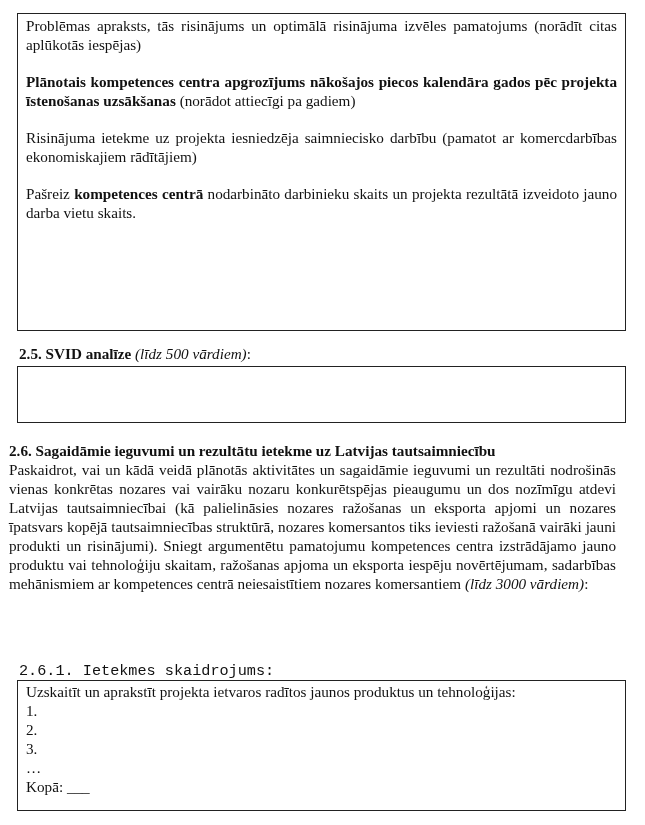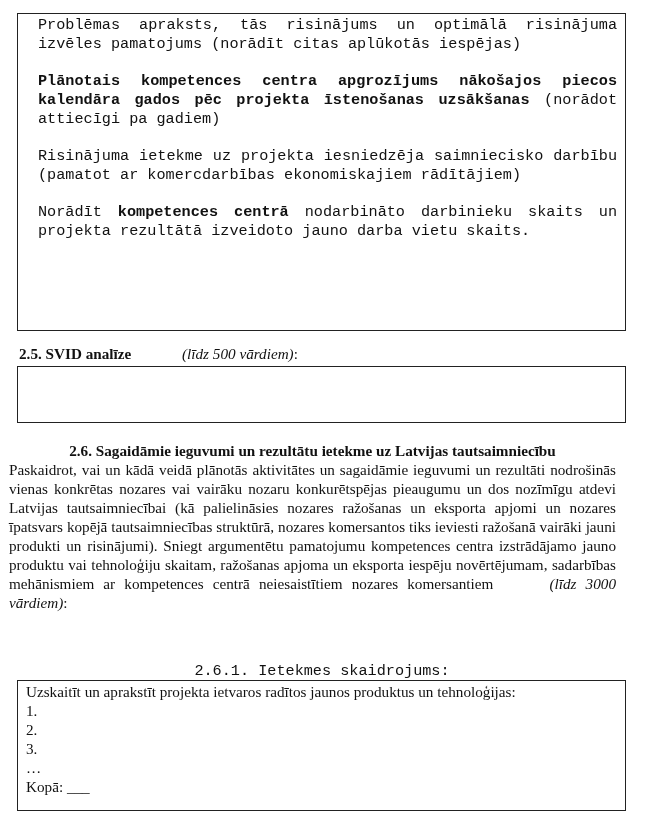--- a/index.html
+++ b/index.html
@@ -23,27 +23,26 @@
       width: 609px;
       border: 1.5px solid #222222;
       box-sizing: border-box;
     }
     #box-main {
       top: 13px;
       height: 318px;
       padding: 2px 8px 0 8px;
     }
     #box-main p {
-      margin: 0 0 18px 12px;
+      margin: 0 0 18px 0;
       text-align: justify;
-      font-family: Liberation Mono, monospace;
     }
     #box-main p:last-child { margin-bottom: 0; }
-    .b { font-weight: bold; text-align: center; }
-    .i { font-style: italic; margin-left: 47px; }
+    .b { font-weight: bold; }
+    .i { font-style: italic; }
 
     .section-heading {
       position: absolute;
       left: 19px;
       width: 606px;
       margin: 0;
       font-weight: normal;
       font-size: 15.2px;
     }
     #h25 { top: 344px; }
@@ -67,21 +66,21 @@
     }
     #box-impact div { height: 19px; }
   </style>
 </head>
 <body>
 
 <div id="box-main" class="box">
   <p>Problēmas apraksts, tās risinājums un optimālā risinājuma izvēles pamatojums (norādīt citas aplūkotās iespējas)</p>
   <p><span class="b">Plānotais kompetences centra apgrozījums nākošajos piecos kalendāra gados pēc projekta īstenošanas uzsākšanas</span><span> (norādot attiecīgi pa gadiem)</span></p>
   <p>Risinājuma ietekme uz projekta iesniedzēja saimniecisko darbību (pamatot ar komercdarbības ekonomiskajiem rādītājiem)</p>
-  <p><span>Norādīt </span><span class="b">kompetences centrā</span><span> nodarbināto darbinieku skaits un projekta rezultātā izveidoto jauno darba vietu skaits.</span></p>
+  <p><span>Pašreiz </span><span class="b">kompetences centrā</span><span> nodarbināto darbinieku skaits un projekta rezultātā izveidoto jauno darba vietu skaits.</span></p>
 </div>
 
 <h3 id="h25" class="section-heading"><span class="b">2.5. SVID analīze</span><span class="i"> (līdz 500 vārdiem)</span><span>:</span></h3>
 
 <div id="box-svid" class="box"></div>
 
 <div id="sec26">
   <p class="b">2.6. Sagaidāmie ieguvumi un rezultātu ietekme uz Latvijas tautsaimniecību</p>
   <p><span>Paskaidrot, vai un kādā veidā plānotās aktivitātes un sagaidāmie ieguvumi un rezultāti nodrošinās vienas konkrētas nozares vai vairāku nozaru konkurētspējas pieaugumu un dos nozīmīgu atdevi Latvijas tautsaimniecībai (kā palielināsies nozares ražošanas un eksporta apjomi un nozares īpatsvars kopējā tautsaimniecības struktūrā, nozares komersantos tiks ieviesti ražošanā vairāki jauni produkti un risinājumi). Sniegt argumentētu pamatojumu kompetences centra izstrādājamo jauno produktu vai tehnoloģiju skaitam, ražošanas apjoma un eksporta iespēju novērtējumam, sadarbības mehānismiem ar kompetences centrā neiesaistītiem nozares komersantiem </span><span class="i">(līdz 3000 vārdiem)</span><span>:</span></p>
 </div>

